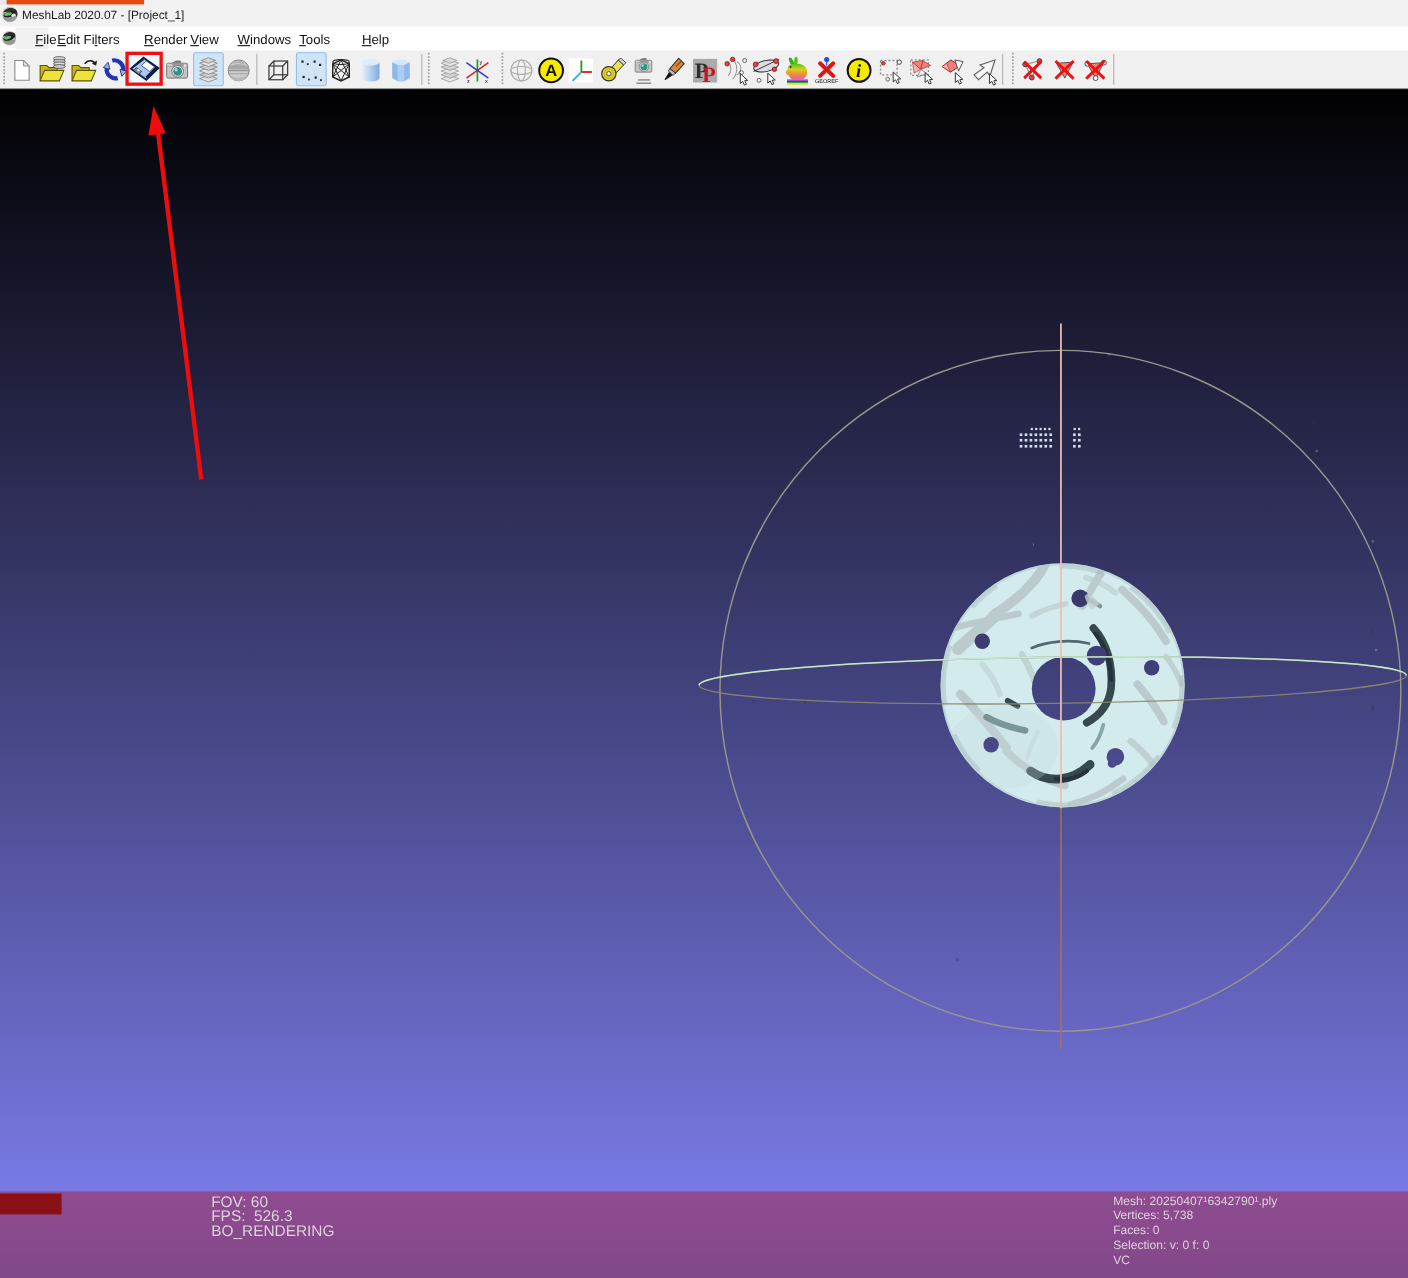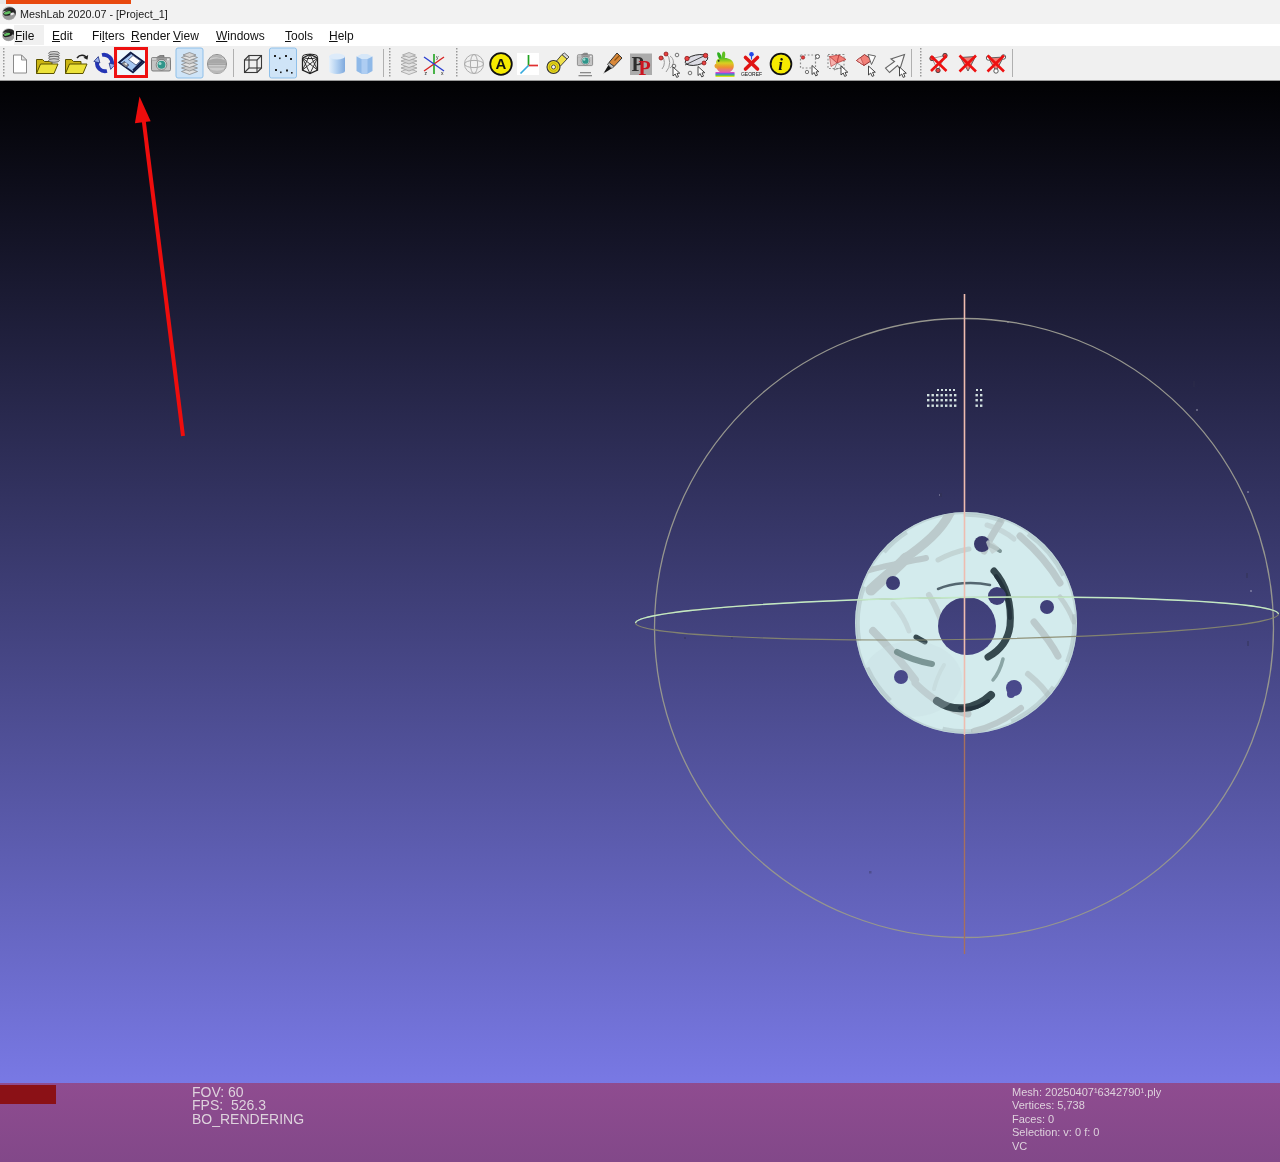--- a/index.html
+++ b/index.html
@@ -25,27 +25,27 @@
 <div class="abs" style="left:0;top:24px;width:1280px;height:22px;background:#ffffff;"></div>
 <svg class="abs" style="left:1px;top:27px" width="15" height="15" viewBox="0 0 16 16">
   <circle cx="8" cy="8.2" r="7" fill="#bdbdbd"></circle>
   <path d="M1.5 10.5 A7 7 0 0 0 14.5 10 L8 9 Z" fill="#989898"></path>
   <path d="M1.8 6.5 C3.5 2 11.5 0.5 14.2 4.8 C15.2 6.8 15 9 14 10.8 C14 7.5 12 5.9 8.5 5.8 C5.5 5.7 3 5.9 1.8 6.5 Z" fill="#2b2b2b"></path>
   <ellipse cx="7.4" cy="8" rx="5.4" ry="2.5" fill="#1d1d1d" transform="rotate(-14 7.4 8)"></ellipse>
   <ellipse cx="6.4" cy="7.8" rx="3.5" ry="1.4" fill="#63c163" transform="rotate(-14 6.4 7.8)"></ellipse>
 </svg>
 <div class="abs" style="left:14px;top:25px;width:30px;height:20px;background:#f0f0f0;"></div>
 <div id="menu" class="abs" style="top:29px;left:0;width:1280px;font-size:12px;color:#111;">
-  <span class="abs" style="left:15px"><u>F</u>ile</span>
+  <span class="abs" style="left:32px"><u>F</u>ile</span>
   <span class="abs" style="left:52px"><u>E</u>dit</span>
-  <span class="abs" style="left:92px">Fi<u>l</u>ters</span>
+  <span class="abs" style="left:76px">Fi<u>l</u>ters</span>
   <span class="abs" style="left:131px"><u>R</u>ender</span>
   <span class="abs" style="left:173px"><u>V</u>iew</span>
   <span class="abs" style="left:216px"><u>W</u>indows</span>
-  <span class="abs" style="left:285px"><u>T</u>ools</span>
+  <span class="abs" style="left:272px"><u>T</u>ools</span>
   <span class="abs" style="left:329px"><u>H</u>elp</span>
 </div>
 
 <div class="abs" style="left:0;top:46px;width:1280px;height:34px;background:#f0f0f0;border-bottom:1px solid #9a9a9a;"></div>
 <svg id="tb" class="abs" style="left:0;top:46px" width="1280" height="34" viewBox="0 0 1280 34">
   <defs>
     <linearGradient id="cylg" x1="0" y1="0" x2="1" y2="0">
       <stop offset="0" stop-color="#e6f1fb"></stop>
         <stop offset="0.45" stop-color="#b6d3f2"></stop>
         <stop offset="1" stop-color="#7fa9dd"></stop>

